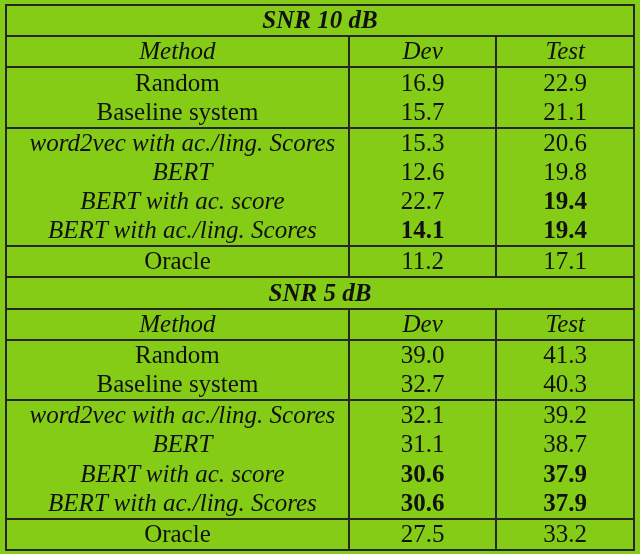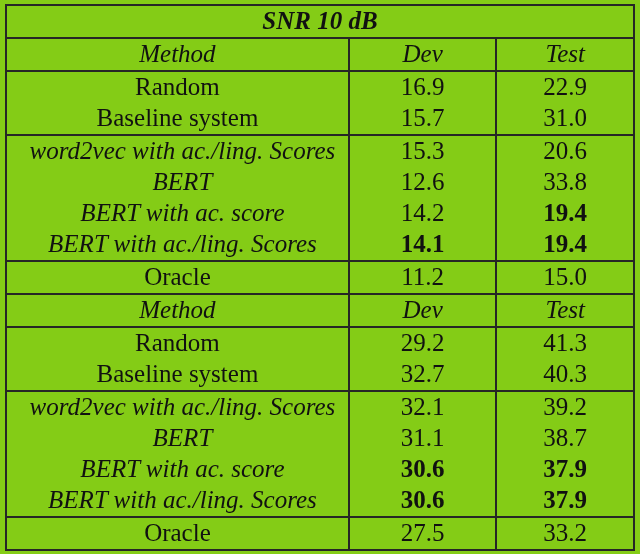--- a/index.html
+++ b/index.html
@@ -58,59 +58,62 @@
       </tr>
 
       <tr class="rule">
         <td class="c1">Random</td>
         <td class="c2">16.9</td>
         <td class="c3">22.9</td>
       </tr>
       <tr>
         <td class="c1">Baseline system</td>
         <td class="c2">15.7</td>
-        <td class="c3">31.0</td>
+        <td class="c3">21.1</td>
       </tr>
 
       <tr class="rule">
         <td class="c1 italic">word2vec with ac./ling. Scores</td>
         <td class="c2">15.3</td>
         <td class="c3">20.6</td>
       </tr>
       <tr>
         <td class="c1 italic">BERT</td>
         <td class="c2">12.6</td>
-        <td class="c3">33.8</td>
+        <td class="c3">19.8</td>
       </tr>
       <tr>
         <td class="c1 italic">BERT with ac. score</td>
-        <td class="c2">14.2</td>
+        <td class="c2">22.7</td>
         <td class="c3 bold">19.4</td>
       </tr>
       <tr>
         <td class="c1 italic">BERT with ac./ling. Scores</td>
         <td class="c2 bold">14.1</td>
         <td class="c3 bold">19.4</td>
       </tr>
 
       <tr class="rule">
         <td class="c1">Oracle</td>
         <td class="c2">11.2</td>
-        <td class="c3">15.0</td>
+        <td class="c3">17.1</td>
       </tr>
 
+      <tr class="rule">
+        <td colspan="3" class="section-title">SNR 5 dB</td>
+      </tr>
       <tr class="rule">
         <td class="colhead c1">Method</td>
         <td class="colhead c2">Dev</td>
         <td class="colhead c3">Test</td>
       </tr>
 
       <tr class="rule">
         <td class="c1">Random</td>
-        <td class="c2">29.2</td>
+        <td class="c2">39.0</td>
         <td class="c3">41.3</td>
       </tr>
       <tr>
         <td class="c1">Baseline system</td>
         <td class="c2">32.7</td>
         <td class="c3">40.3</td>
       </tr>
 
       <tr class="rule">
         <td class="c1 italic">word2vec with ac./ling. Scores</td>

